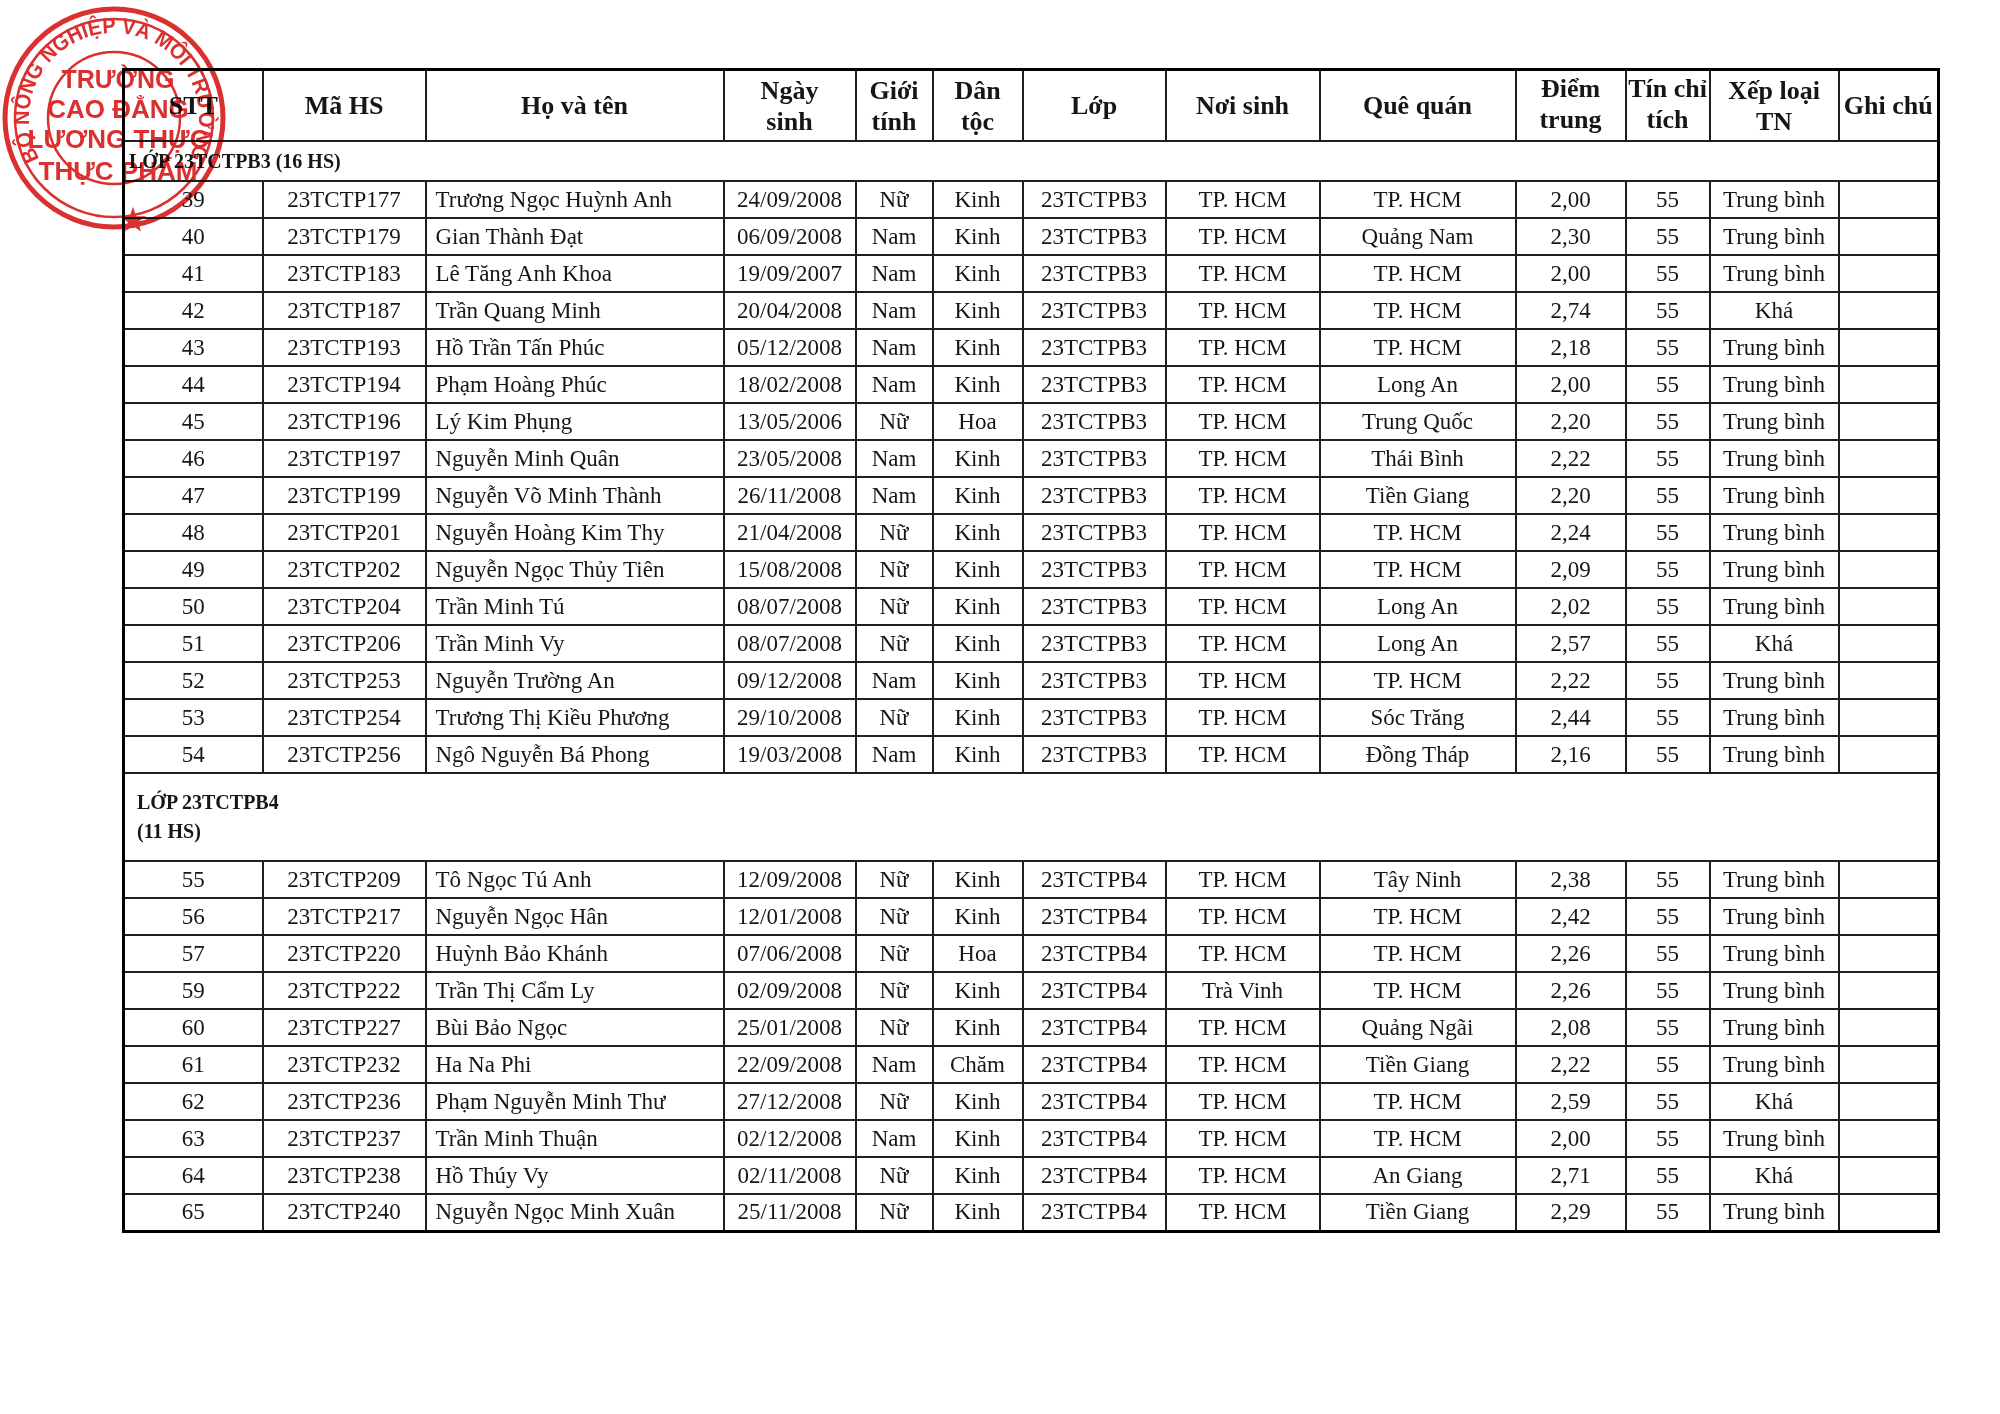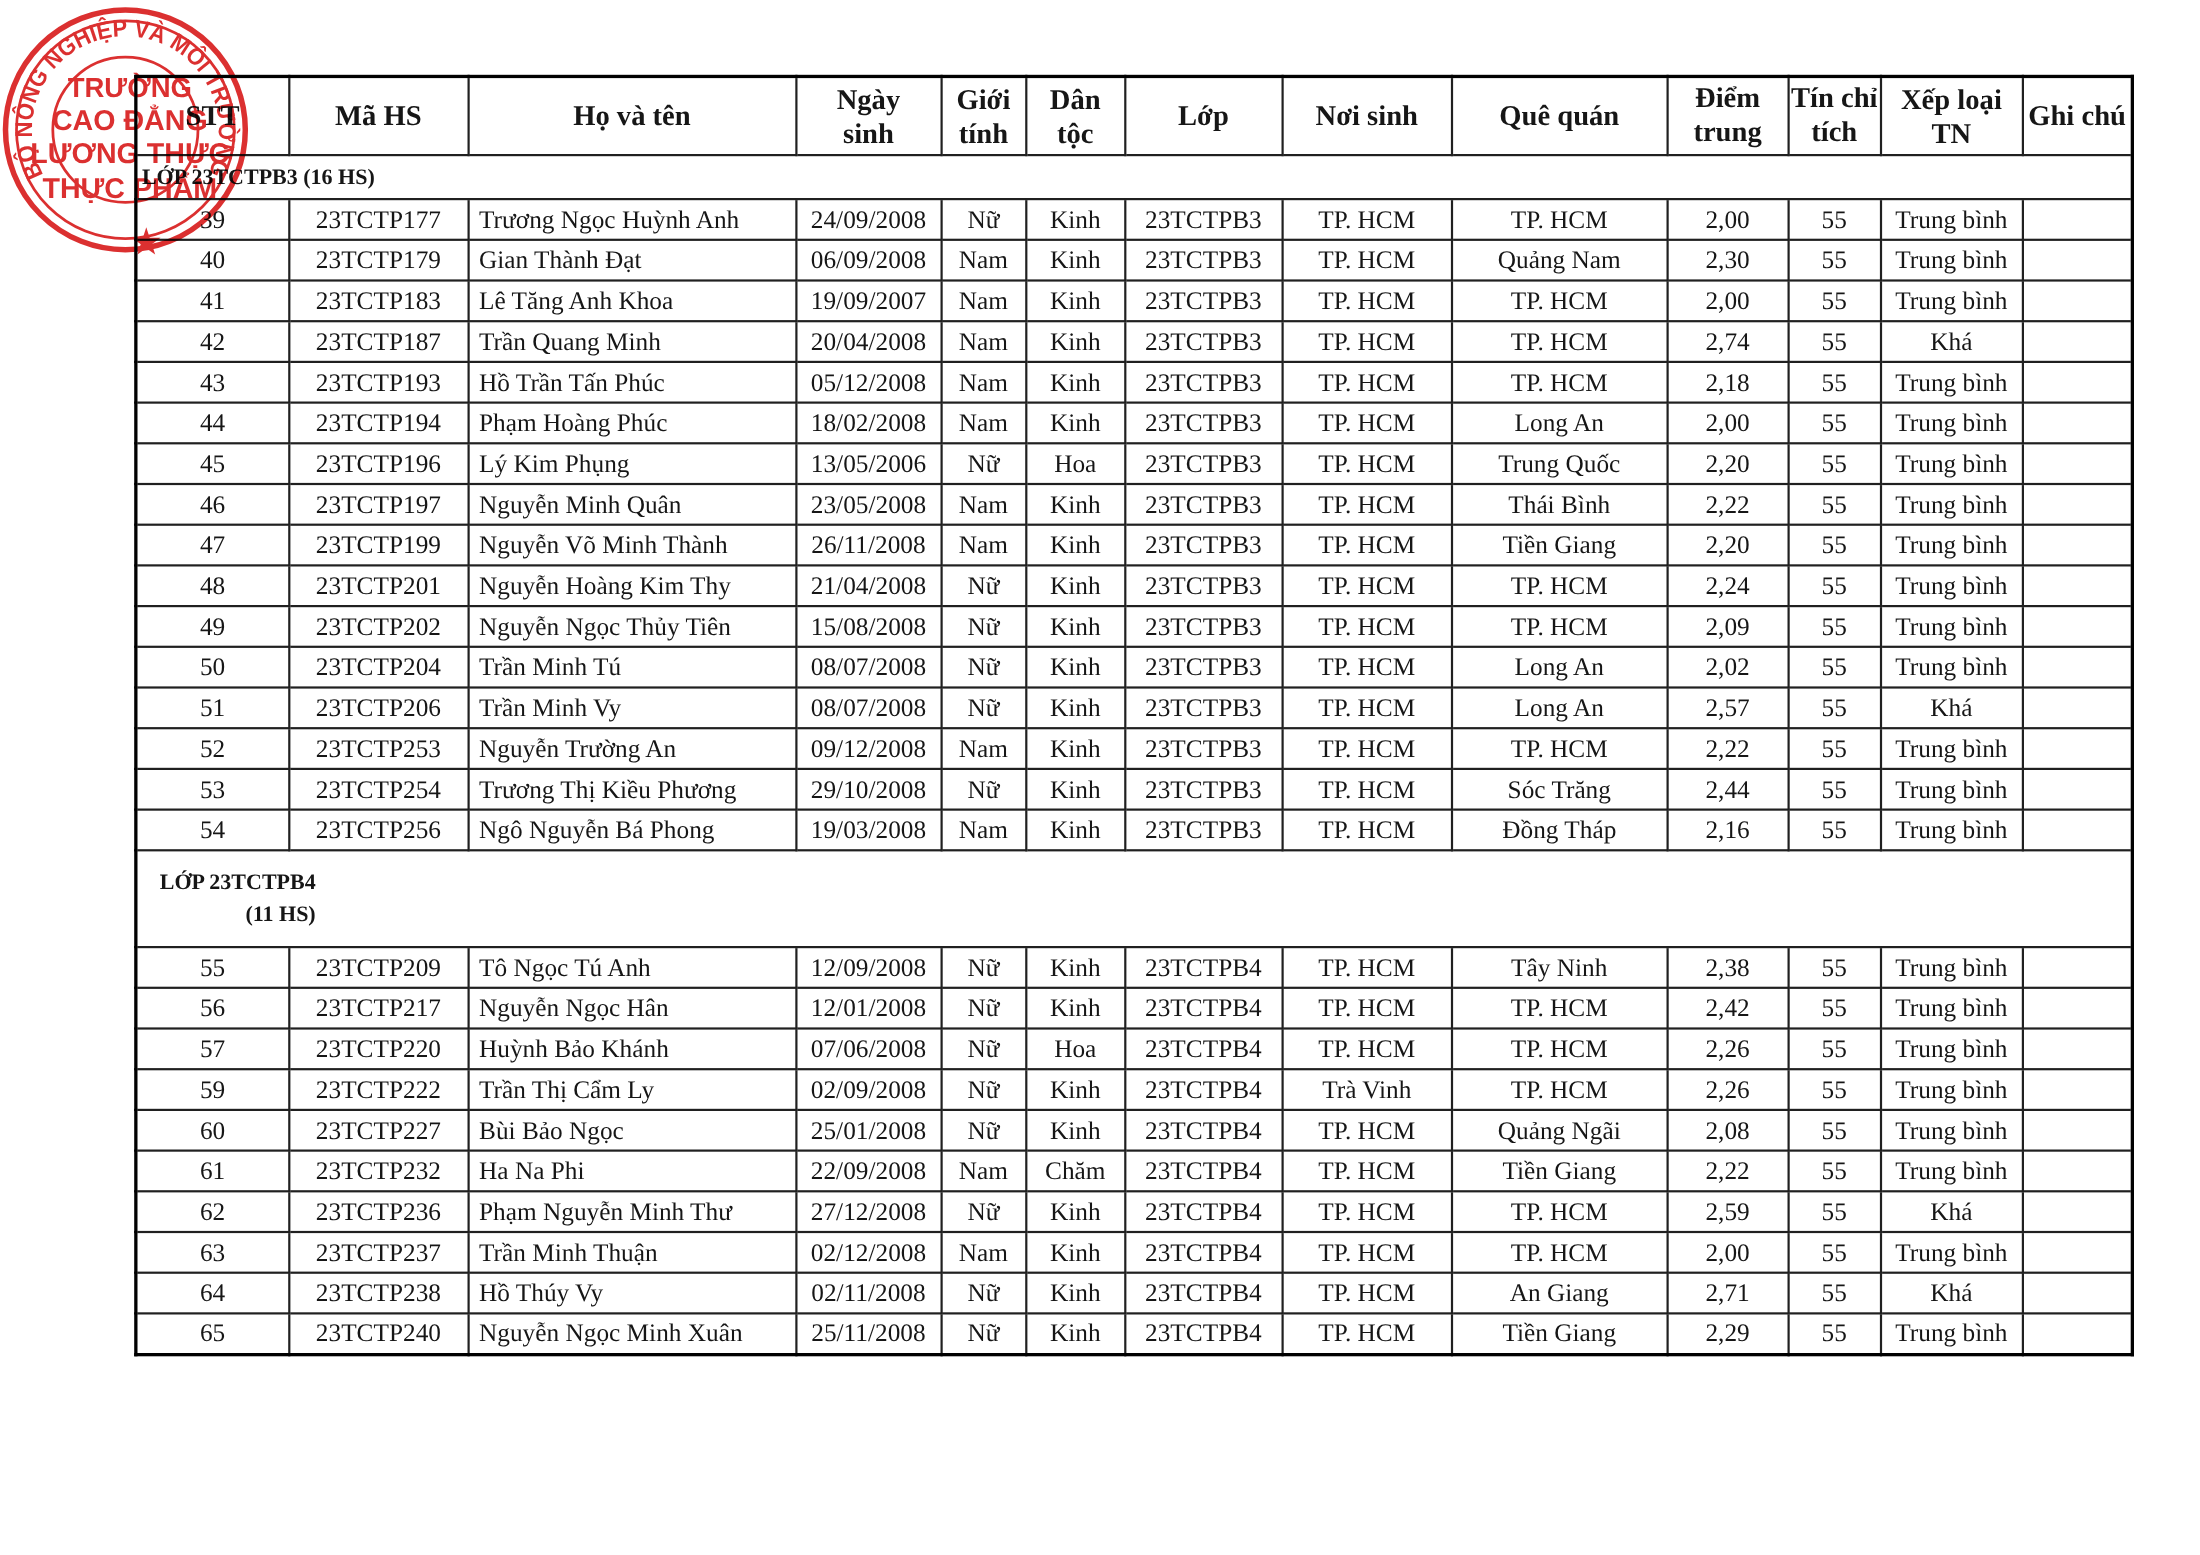--- a/index.html
+++ b/index.html
@@ -16,21 +16,21 @@
   .clipbox{height:69px;overflow:hidden;padding-top:2px;box-sizing:border-box;}
   .thw{display:inline-block;max-width:64px;}
   .roster tbody td{font-size:23px;height:37px;text-align:center;vertical-align:middle;
                    padding:0;white-space:nowrap;overflow:hidden;}
   .roster tbody td.tl{text-align:left;padding-left:9px;margin-top:23px;}
   tr.section td{text-align:left;font-weight:bold;font-size:20px;line-height:29px;
                 padding:0 0 0 4px;white-space:normal;}
   tr.sec0 td{height:40px;}
   tr.sec1 td{height:88px;padding-left:12px;}
   tr.sec2 td{height:60px;padding-left:12px;vertical-align:top;padding-top:3px;}
-  .secwrap{display:inline-block;max-width:150px;line-height:29px;text-align:right;}
+  .secwrap{display:inline-block;max-width:150px;line-height:29px;}
 
   
   .stamp{position:absolute;left:0;top:2px;width:232px;height:232px;
          mix-blend-mode:multiply;opacity:.93;pointer-events:none;}
   .stamp text{font-family:"Liberation Sans",sans-serif;font-weight:bold;}
 </style>
 </head>
 <body>
 
 <div id="canvas">

